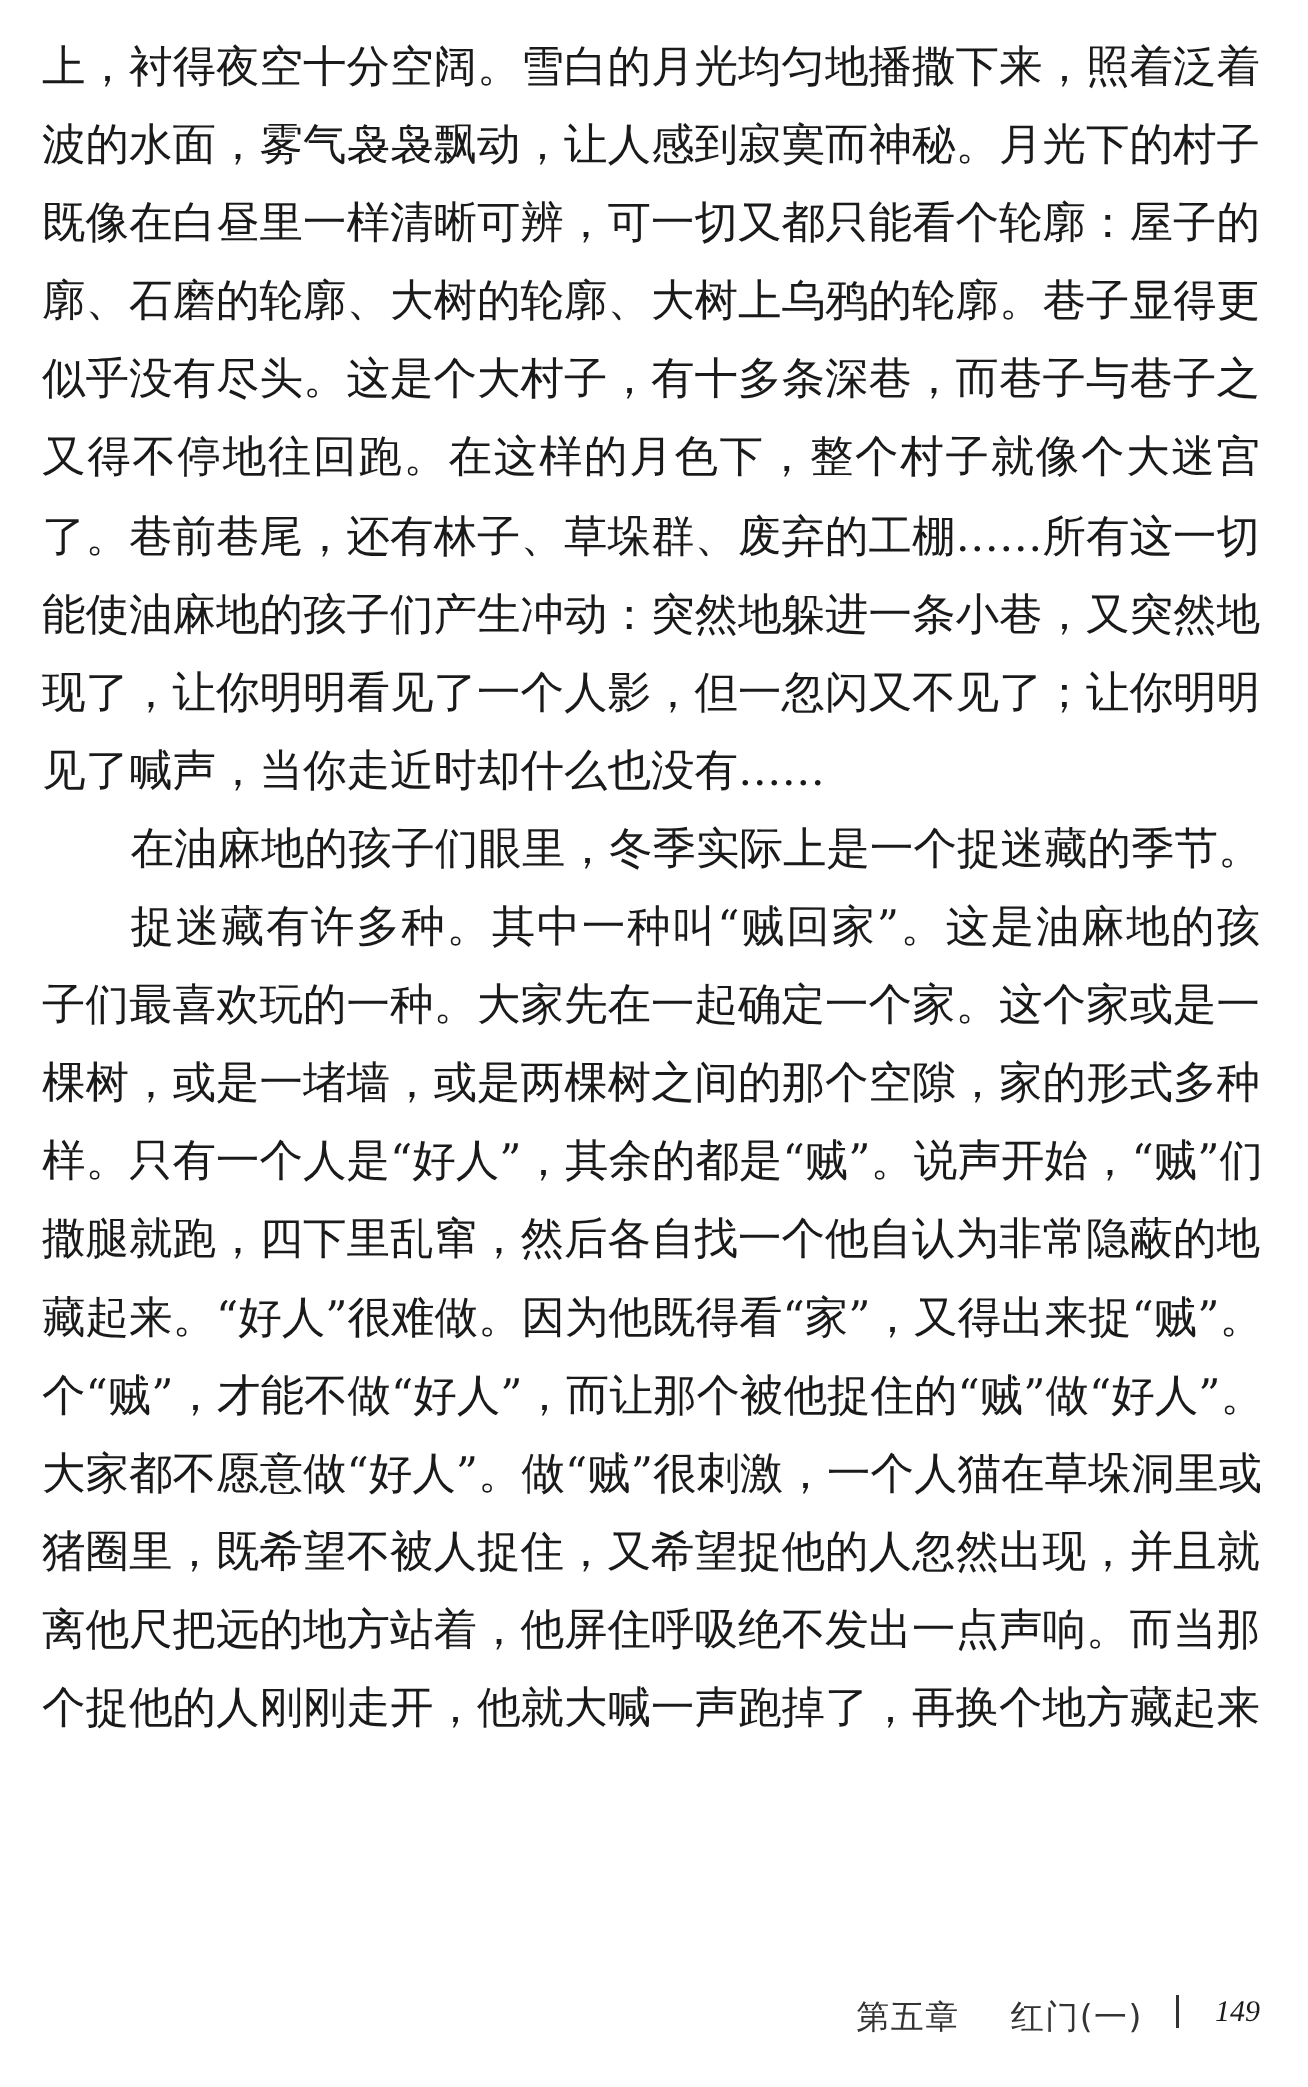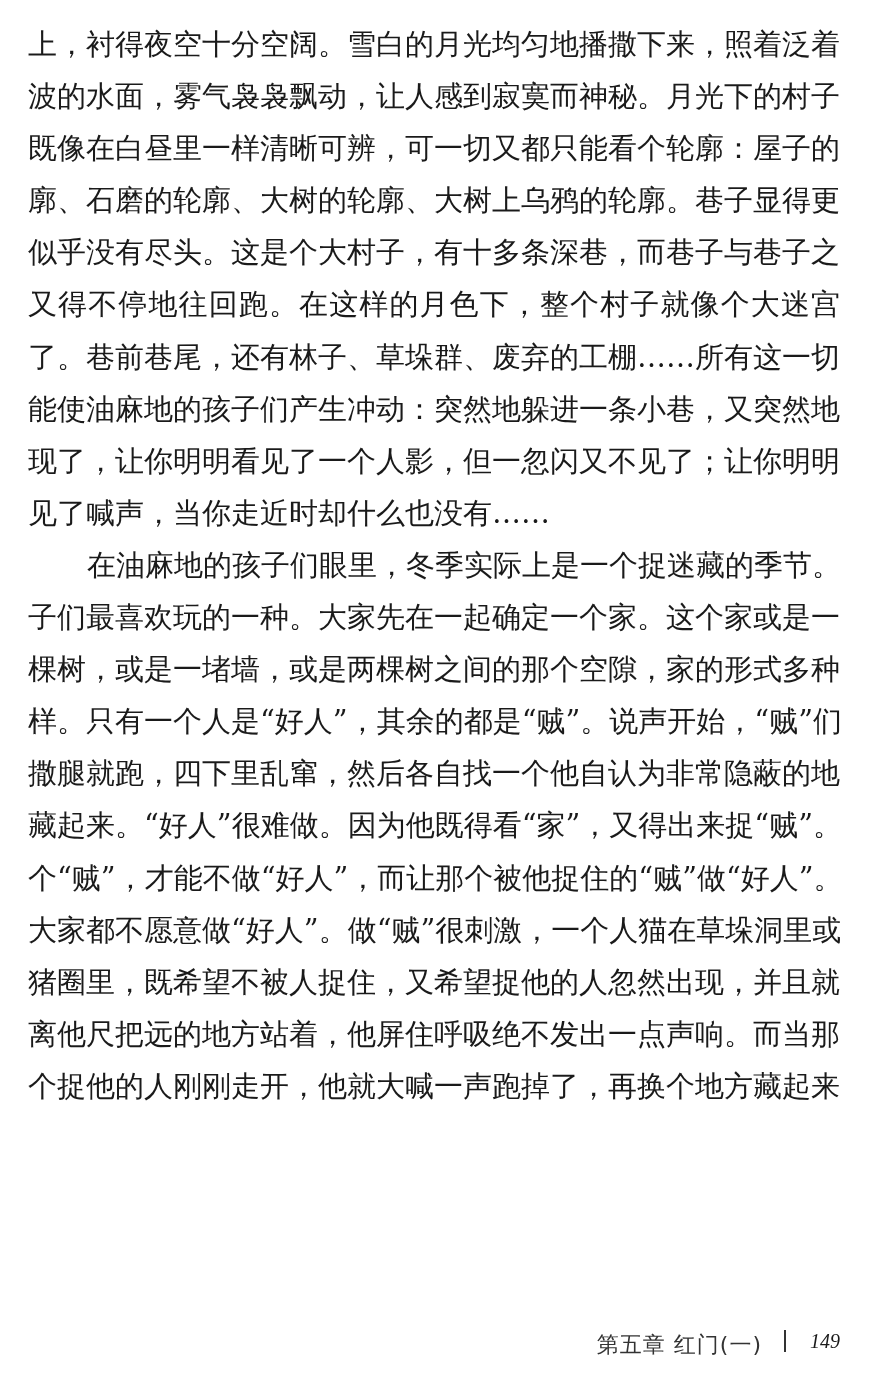--- a/index.html
+++ b/index.html
@@ -42,21 +42,21 @@
       right: 32px;
       top: 1330px;
       height: 40px;
       display: flex;
       align-items: flex-start;
       font-size: 22px;
       color: #333333;
       font-family: "DejaVu Sans", "Liberation Sans", sans-serif;
     }
     .footer .chapter { letter-spacing: 1px; }
-    .footer .section { margin-left: 8px; letter-spacing: 1px; }
+    .footer .section { margin-left: 34px; letter-spacing: 1px; }
     .footer .sep {
       display: inline-block;
       width: 2px;
       height: 22px;
       background: #333333;
       margin: 0 24px 0 22px;
     }
     .footer .page-number {
       font-family: "Liberation Serif", "DejaVu Serif", serif;
       font-style: italic;
@@ -72,20 +72,21 @@
   <span class="line">波的水面，雾气袅袅飘动，让人感到寂寞而神秘。月光下的村子，</span>
   <span class="line">既像在白昼里一样清晰可辨，可一切又都只能看个轮廓：屋子的轮</span>
   <span class="line">廓、石磨的轮廓、大树的轮廓、大树上乌鸦的轮廓。巷子显得更深，</span>
   <span class="line">似乎没有尽头。这是个大村子，有十多条深巷，而巷子与巷子之间</span>
   <span class="line">又得不停地往回跑。在这样的月色下，整个村子就像个大迷宫</span>
   <span class="line">了。巷前巷尾，还有林子、草垛群、废弃的工棚……所有这一切，总</span>
   <span class="line">能使油麻地的孩子们产生冲动：突然地躲进一条小巷，又突然地出</span>
   <span class="line">现了，让你明明看见了一个人影，但一忽闪又不见了；让你明明听</span>
   <span class="line last">见了喊声，当你走近时却什么也没有……</span>
   <span class="line indent last">在油麻地的孩子们眼里，冬季实际上是一个捉迷藏的季节。</span>
+  <span class="line indent">捉迷藏有许多种。其中一种叫“贼回家”。这是油麻地的孩</span>
   <span class="line">子们最喜欢玩的一种。大家先在一起确定一个家。这个家或是一</span>
   <span class="line">棵树，或是一堵墙，或是两棵树之间的那个空隙，家的形式多种多</span>
   <span class="line">样。只有一个人是“好人”，其余的都是“贼”。说声开始，“贼”们</span>
   <span class="line">撒腿就跑，四下里乱窜，然后各自找一个他自认为非常隐蔽的地方</span>
   <span class="line">藏起来。“好人”很难做。因为他既得看“家”，又得出来捉“贼”。</span>
   <span class="line">个“贼”，才能不做“好人”，而让那个被他捉住的“贼”做“好人”。</span>
   <span class="line">大家都不愿意做“好人”。做“贼”很刺激，一个人猫在草垛洞里或</span>
   <span class="line">猪圈里，既希望不被人捉住，又希望捉他的人忽然出现，并且就在</span>
   <span class="line">离他尺把远的地方站着，他屏住呼吸绝不发出一点声响。而当那</span>
   <span class="line last">个捉他的人刚刚走开，他就大喊一声跑掉了，再换个地方藏起来。</span>

